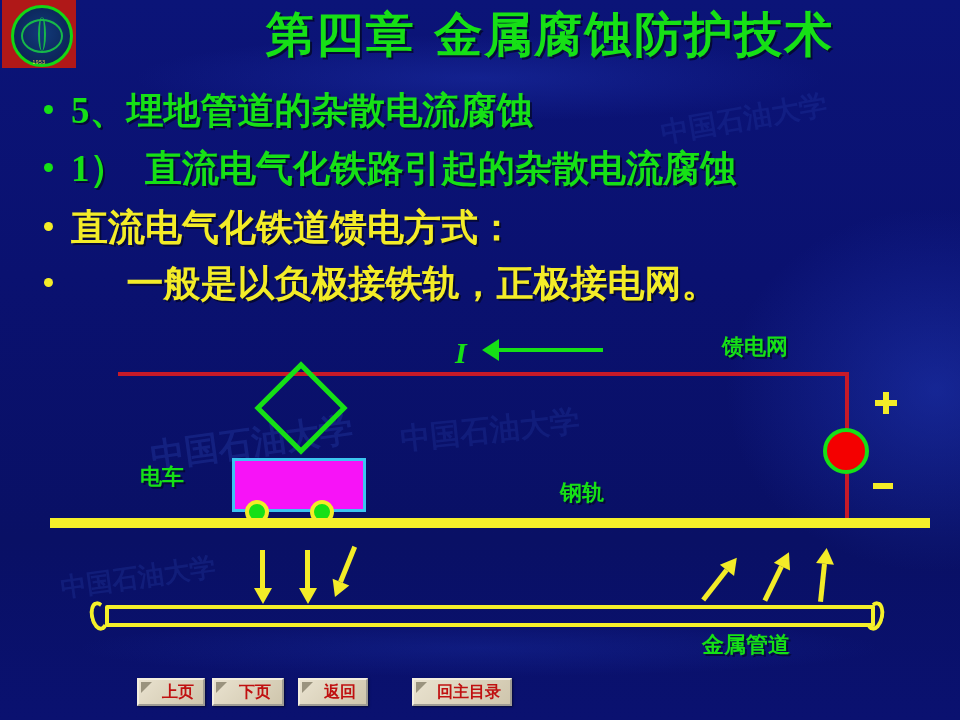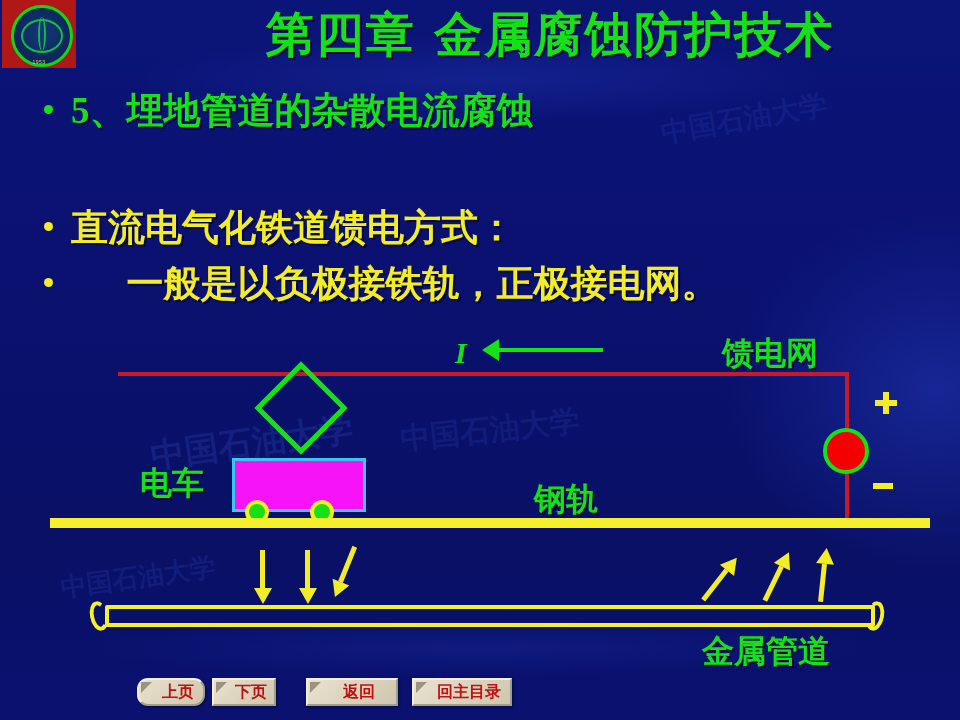--- a/index.html
+++ b/index.html
@@ -48,21 +48,21 @@
   .yellow{color:#f3ec28;} .ydot{background:#f3ec28;}
 
   #b1{left:44px;top:86px;}  #b1 .btxt{font-size:37px;}
   #b2{left:44px;top:144px;} #b2 .btxt{font-size:37px;}
   #b3{left:44px;top:203px;} #b3 .btxt{font-size:37px;}
   #b4{left:44px;top:259px;} #b4 .btxt{font-size:37px;}
 
   
   #diagram{position:absolute;left:0;top:320px;width:960px;height:350px;}
 
-  .lbl{position:absolute;color:#16e016;font-weight:bold;font-size:32px;
+  .lbl{position:absolute;color:#16e016;font-weight:bold;font-size:22px;
        font-family:Liberation Sans, sans-serif;white-space:nowrap;text-shadow:2px 2px 0 rgba(0,0,0,.45);}
 
   
   #feedwire{position:absolute;left:118px;top:52px;width:730px;height:4px;background:#c71a28;}
   
   #feeddrop{position:absolute;left:845px;top:52px;width:4px;height:152px;background:#c71a28;}
 
   
   #I{position:absolute;left:455px;top:16px;color:#16e016;font-size:30px;font-style:italic;font-weight:bold;
      font-family:"Liberation Serif",serif;}
@@ -109,22 +109,22 @@
   
   #footer{position:absolute;left:0;top:672px;width:960px;height:48px;}
   .navbtn{position:absolute;top:6px;height:28px;
      background:linear-gradient(135deg,#e9e2cf 0%,#ddd5bf 45%,#cfc6ad 100%);
      border:2px outset #f3eee0;box-sizing:border-box;
      color:#c01010;font-size:16px;font-weight:bold;font-family:"DejaVu Serif",serif;
      display:flex;align-items:center;justify-content:center;padding-left:14px;
      box-shadow:1px 1px 2px rgba(0,0,0,.5);}
   .navbtn:before{content:"";position:absolute;left:2px;top:2px;width:0;height:0;
      border-top:11px solid #9a937e;border-right:11px solid transparent;}
-  #nav0{left:137px;width:68px;border-radius:11px;} #nav1{left:212px;width:64px;}
-  #nav2{left:306px;width:92px;} #nav3{left:412px;width:100px;}
+  #nav0{left:137px;width:68px;} #nav1{left:212px;width:72px;}
+  #nav2{left:298px;width:70px;} #nav3{left:412px;width:100px;}
 </style>
 </head>
 <body>
 
 <div id="slide">
 
   <div class="wm" style="left:150px;top:420px;font-size:34px;transform:rotate(-8deg);opacity:.5;">中国石油大学</div>
   <div class="wm" style="left:400px;top:410px;font-size:30px;transform:rotate(-6deg);opacity:.38;">中国石油大学</div>
   <div class="wm" style="left:60px;top:560px;font-size:26px;transform:rotate(-8deg);opacity:.4;">中国石油大学</div>
   <div class="wm" style="left:660px;top:100px;font-size:28px;transform:rotate(-10deg);opacity:.35;">中国石油大学</div>
@@ -133,20 +133,24 @@
     <div class="ring"></div>
     <div class="yr">1953</div>
   </div>
 
   <div id="title">第四章    金属腐蚀防护技术</div>
 
   <div class="bullet" id="b1">
     <span class="dot gdot"></span>
     <span class="btxt green">5、埋地管道的杂散电流腐蚀</span>
   </div>
+  <div class="bullet" id="b2">
+    <span class="dot gdot"></span>
+    <span class="btxt green">1）  直流电气化铁路引起的杂散电流腐蚀</span>
+  </div>
   <div class="bullet" id="b4">
     <span class="dot ydot"></span>
     <span class="btxt yellow">      一般是以负极接铁轨，正极接电网。</span>
   </div>
   <div class="bullet" id="b3">
     <span class="dot ydot"></span>
     <span class="btxt yellow">直流电气化铁道馈电方式：</span>
   </div>
 
   <div id="diagram">
@@ -158,21 +162,21 @@
     <div id="feedwire"></div>
     <div id="feeddrop"></div>
 
     <div id="panto"></div>
 
     <div class="lbl" style="left:140px;top:142px;">电车</div>
     <div id="tram"></div>
     <div class="wheel" id="w1"></div>
     <div class="wheel" id="w2"></div>
 
-    <div class="lbl" style="left:534px;top:158px;">钢轨</div>
+    <div class="lbl" style="left:560px;top:158px;">钢轨</div>
     <div id="rail"></div>
 
     <div id="sub"></div>
     <div id="plus"></div>
     <div id="minus"></div>
 
     <div class="arr" style="left:260px;top:230px;">
       <i style="height:38px;"></i>
         <b style="border-left:9px solid transparent;border-right:9px solid transparent;border-top:16px solid #f3ec28;margin-left:-6.5px;"></b>
     </div>

